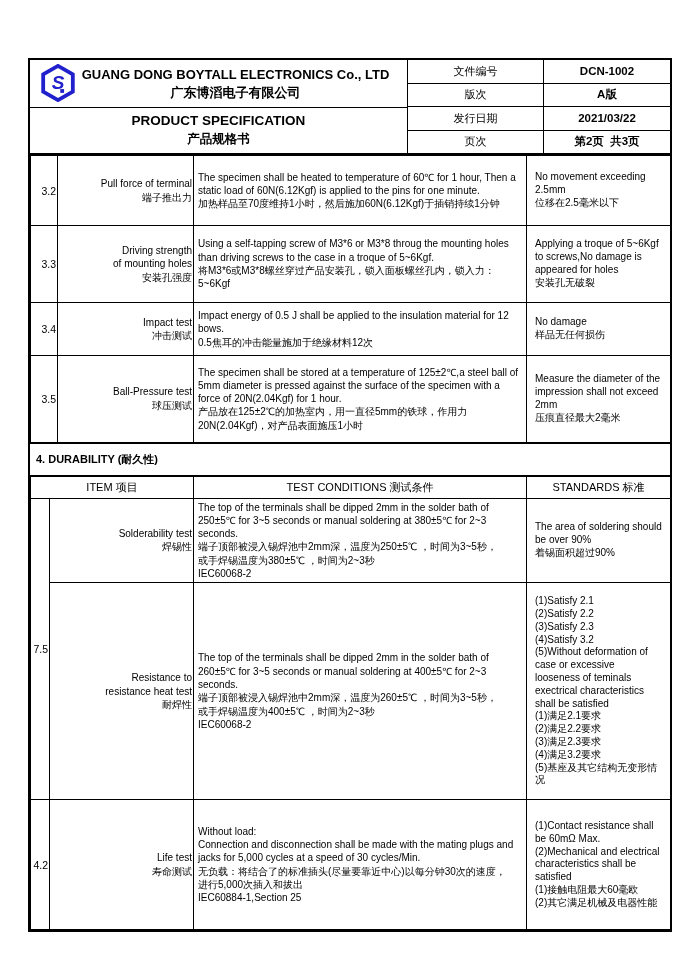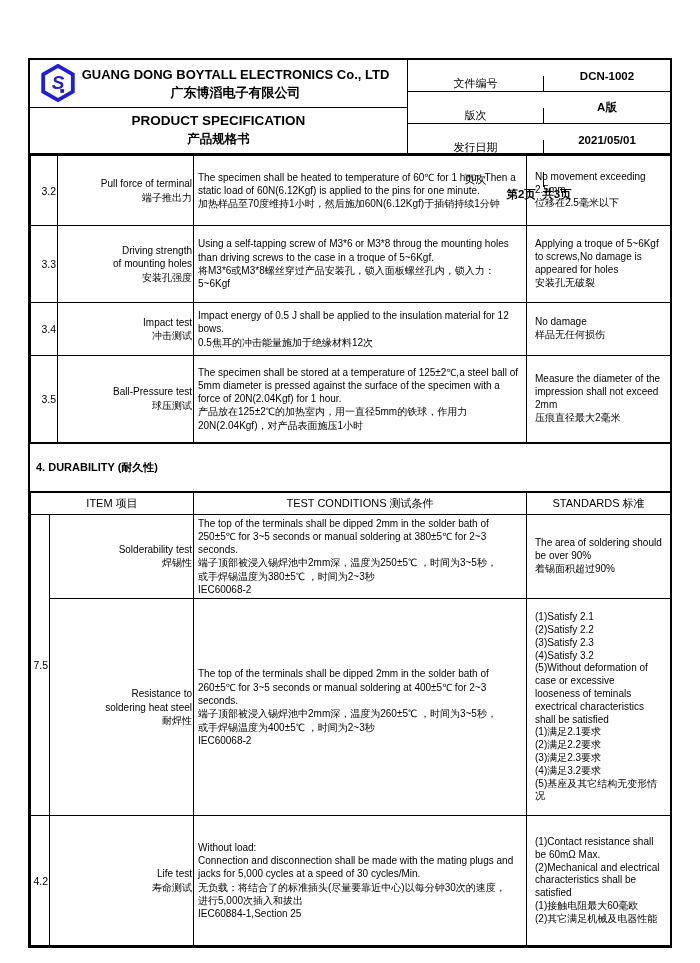--- a/index.html
+++ b/index.html
@@ -12,33 +12,33 @@
   .company-box{height:47px;border-bottom:1px solid #000;display:flex;align-items:center;justify-content:center;position:relative;}
   .logo{position:absolute;left:9px;top:4px;}
   .company-text{text-align:center;font-weight:bold;line-height:1.35;padding-left:34px;}
   .company-en{font-size:13px;}
   .company-cn{font-size:13px;}
   .title-box{flex:1;display:flex;flex-direction:column;align-items:center;justify-content:center;font-weight:bold;line-height:1.4;}
   .title-en{font-size:13.5px;}
   .title-cn{font-size:12.5px;}
   .header-right{flex:1;display:flex;flex-direction:column;}
   .hr-row{flex:1;display:flex;border-bottom:1px solid #000;}
-  .hr-row:last-child{border-bottom:none;flex-direction:column;}
-  .hr-label{width:135px;border-right:1px solid #000;display:flex;align-items:center;justify-content:center;font-size:11px;margin-top:16px;}
+  .hr-row:last-child{border-bottom:none;}
+  .hr-label{width:135px;border-right:1px solid #000;display:flex;align-items:center;justify-content:center;font-size:11px;}
   .hr-value{flex:1;display:flex;align-items:center;justify-content:center;font-weight:bold;font-size:11.5px;white-space:pre;}
 
   
   table.grid{border-collapse:collapse;width:100%;table-layout:fixed;}
   table.grid td{border:1px solid #000;vertical-align:middle;box-sizing:border-box;}
   table.t1{border-bottom:2px solid #000;}
   td.num{text-align:right;font-size:10.5px;}
   td.item{text-align:right;font-size:10px;white-space:pre-line;line-height:1.35;}
   td.cond{font-size:10px;padding:2px 4px;white-space:pre-line;line-height:1.33;}
   td.std{font-size:10px;padding:2px 8px;white-space:pre-line;line-height:1.28;}
-  .section-bar{height:48px;border-bottom:1px solid #000;display:flex;align-items:center;padding-left:6px;font-weight:bold;font-size:11px;box-sizing:border-box;}
+  .section-bar{height:32px;border-bottom:1px solid #000;display:flex;align-items:center;padding-left:6px;font-weight:bold;font-size:11px;box-sizing:border-box;}
   td.colhead{text-align:center;font-size:11px;height:22px;}
 </style>
 </head>
 <body>
 
 <div class="frame">
 
   <div class="header">
     <div class="header-left">
       <div class="company-box">
@@ -63,21 +63,21 @@
       <div class="hr-row">
         <div class="hr-label">文件编号</div>
         <div class="hr-value">DCN-1002</div>
       </div>
       <div class="hr-row">
         <div class="hr-label">版次</div>
         <div class="hr-value">A版</div>
       </div>
       <div class="hr-row">
         <div class="hr-label">发行日期</div>
-        <div class="hr-value">2021/05/01</div>
+        <div class="hr-value">2021/03/22</div>
       </div>
       <div class="hr-row">
         <div class="hr-label">页次</div>
         <div class="hr-value">第2页  共3页</div>
       </div>
     </div>
   </div>
 
   <table class="grid t1">
     <colgroup>
@@ -150,21 +150,21 @@
 焊锡性</td>
       <td class="cond">The top of the terminals shall be dipped 2mm in the solder bath of 250±5℃ for 3~5 seconds or manual soldering at 380±5℃ for 2~3 seconds.
 端子顶部被浸入锡焊池中2mm深，温度为250±5℃ ，时间为3~5秒，
 或手焊锡温度为380±5℃ ，时间为2~3秒
 IEC60068-2</td>
       <td class="std">The area of soldering should be over 90%
 着锡面积超过90%</td>
     </tr>
     <tr style="height:217px">
       <td class="item">Resistance to
-soldering heat steel
+resistance heat test
 耐焊性</td>
       <td class="cond">The top of the terminals shall be dipped 2mm in the solder bath of 260±5℃ for 3~5 seconds or manual soldering at 400±5℃ for 2~3 seconds.
 端子顶部被浸入锡焊池中2mm深，温度为260±5℃ ，时间为3~5秒，
 或手焊锡温度为400±5℃ ，时间为2~3秒
 IEC60068-2</td>
       <td class="std">(1)Satisfy 2.1
 (2)Satisfy 2.2
 (3)Satisfy 2.3
 (4)Satisfy 3.2
 (5)Without deformation of case or excessive looseness of teminals exectrical characteristics shall be satisfied

